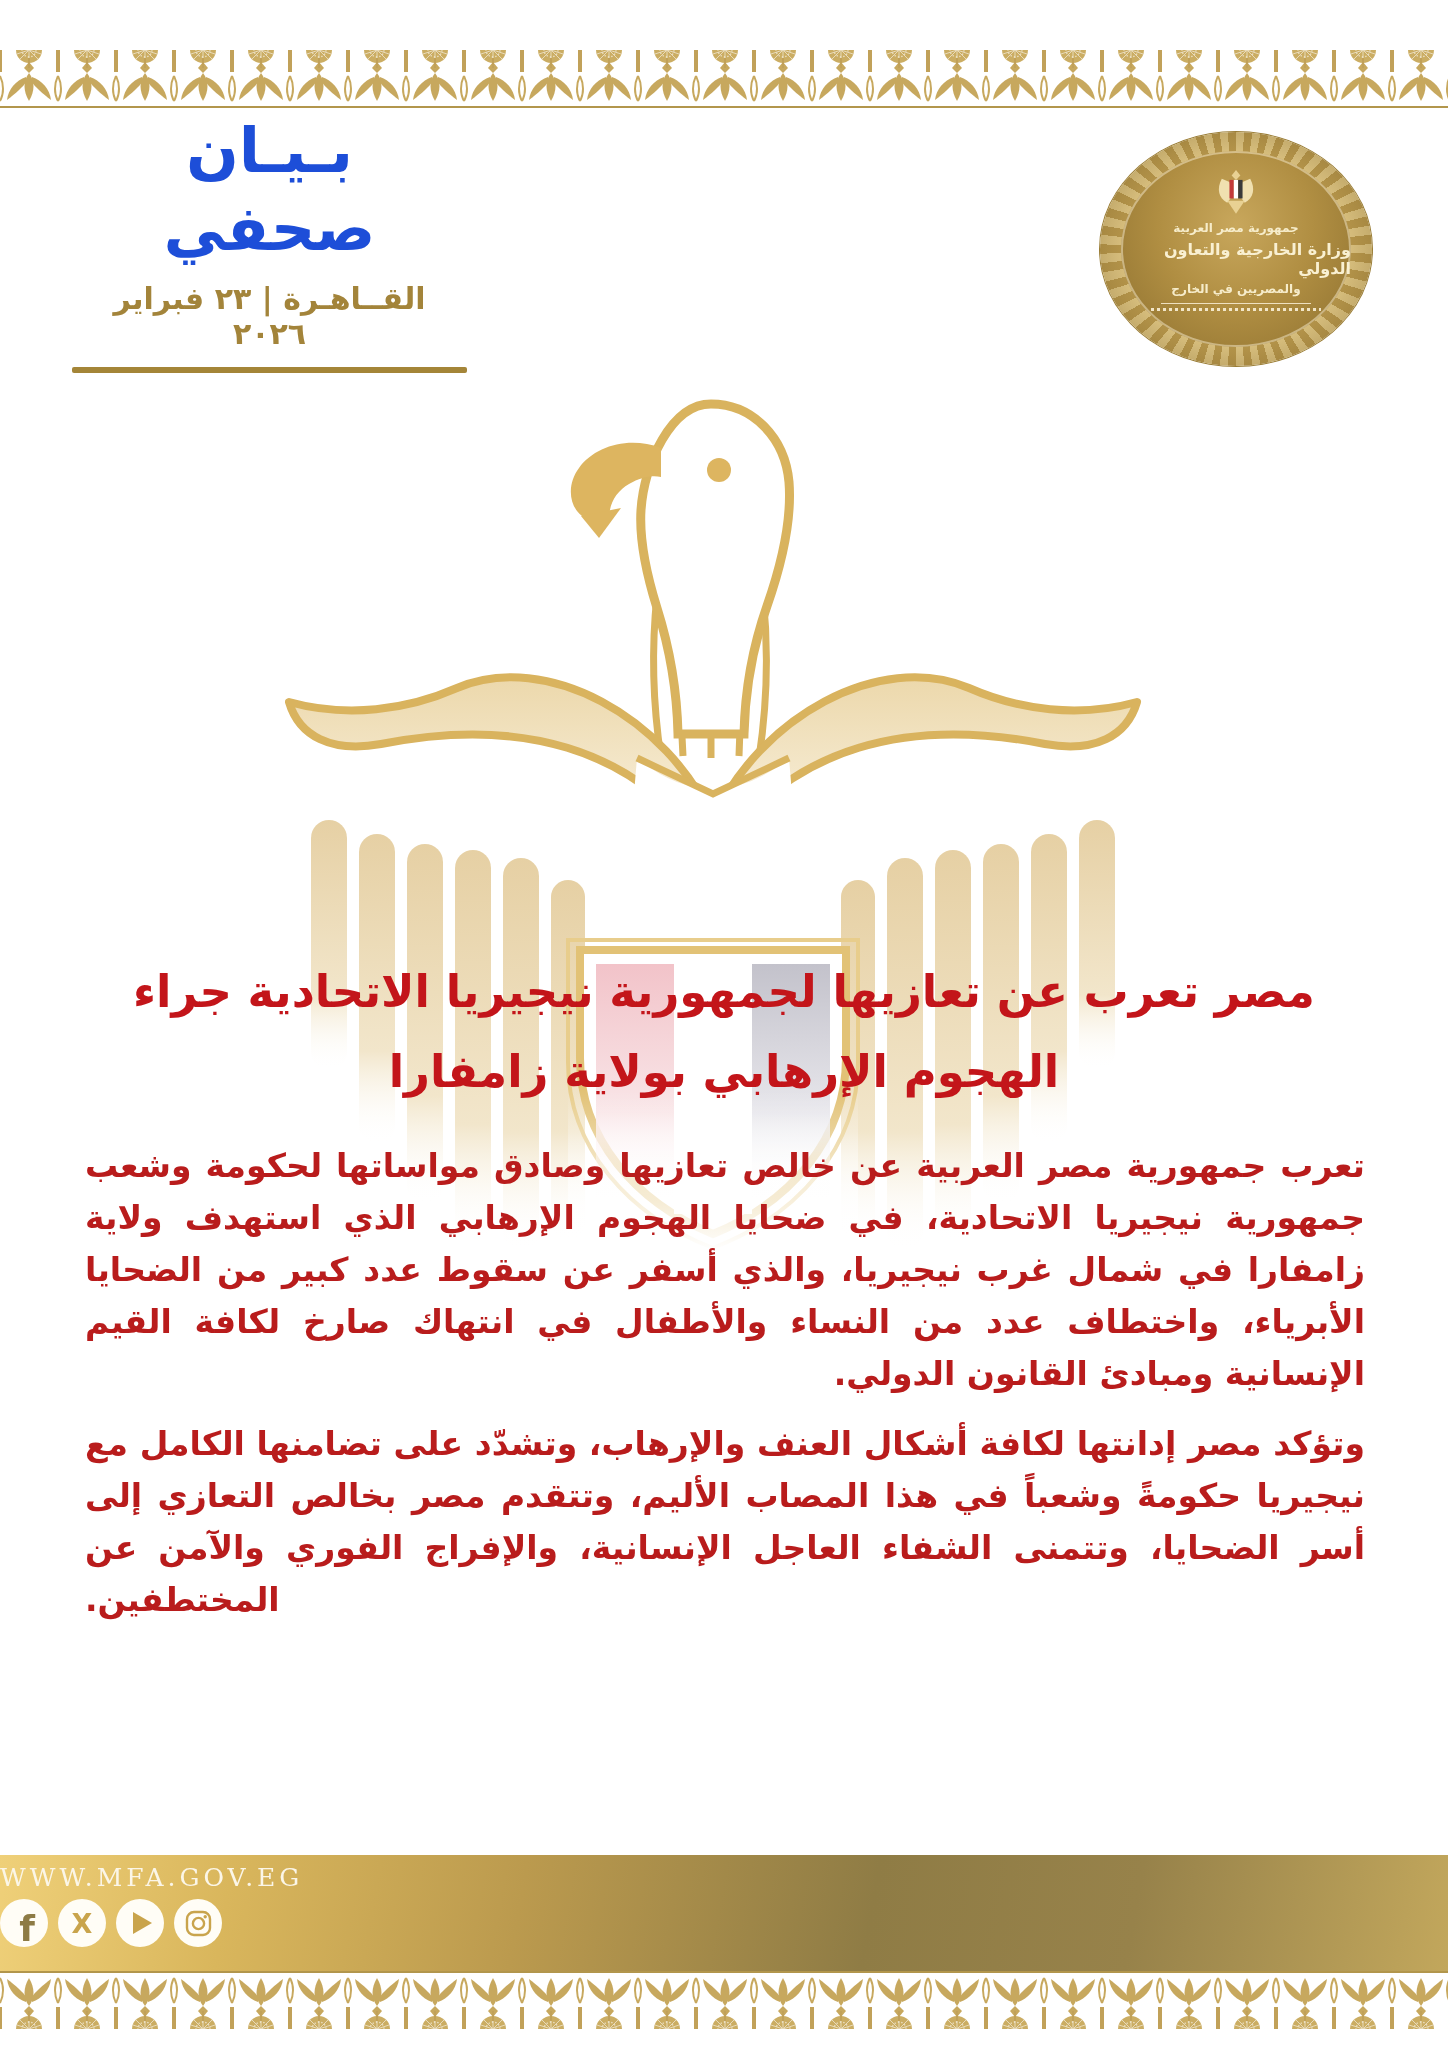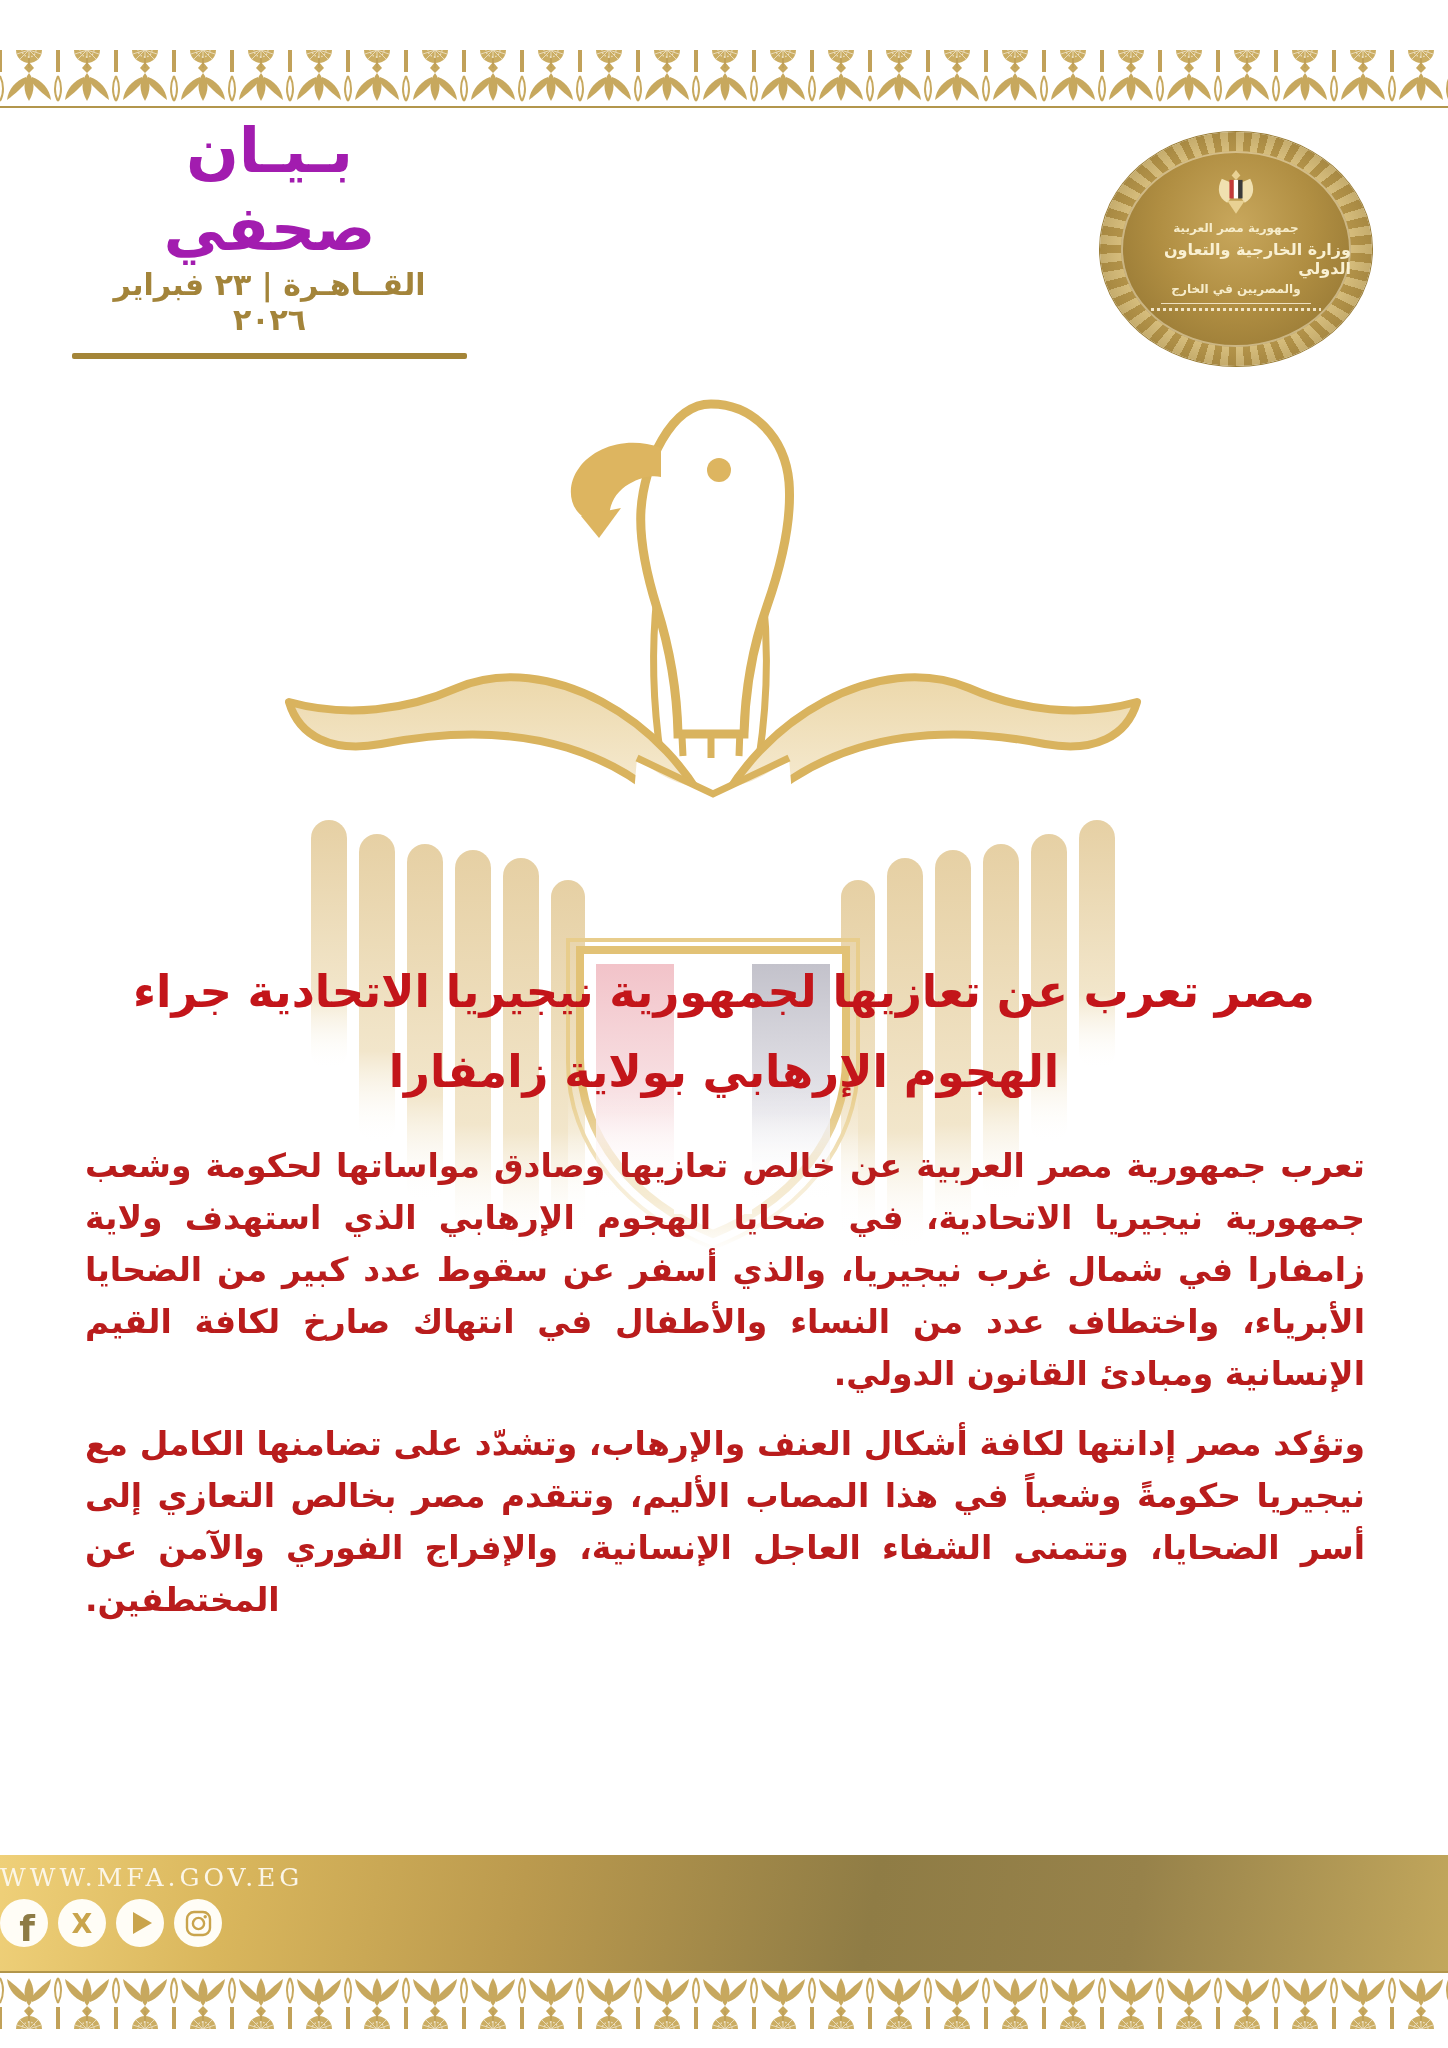--- a/index.html
+++ b/index.html
@@ -11,24 +11,24 @@
   
   .border-strip{position:absolute;left:0;width:1448px;height:54px;}
   .border-top{top:50px;transform:scaleY(-1);}
   .border-bottom{top:1975px;}
   .rule{position:absolute;left:0;width:1448px;height:2px;background:#b2964c;}
   .rule-top{top:106px;}
   .rule-bottom{top:1971px;}
   
   .header-block{position:absolute;left:72px;top:112px;width:395px;text-align:center;}
   .press-title{
-    direction:rtl;color:#a21caf;font-size:62px;font-weight:bold;line-height:1.25;
+    direction:rtl;color:#1d4ed8;font-size:62px;font-weight:bold;line-height:1.25;
     text-align:center;letter-spacing:0;
   }
-  .dateline{direction:rtl;color:#a3843a;font-size:30px;font-weight:bold;margin-top:0;}
+  .dateline{direction:rtl;color:#a3843a;font-size:30px;font-weight:bold;margin-top:14px;}
   .header-underline{height:6px;background:#a48538;margin-top:16px;border-radius:2px;}
   
   .seal{
     position:absolute;left:1100px;top:132px;width:272px;height:234px;border-radius:50%;
     background:
       radial-gradient(ellipse at center, rgba(0,0,0,0) 58%, rgba(110,85,30,.28) 78%, rgba(90,65,20,.35) 100%),
       repeating-conic-gradient(#d8bf7e 0deg 4deg, #b4944a 4deg 8deg);
     box-shadow:0 0 0 1px #9a7d35;
   }
   .seal-inner{

